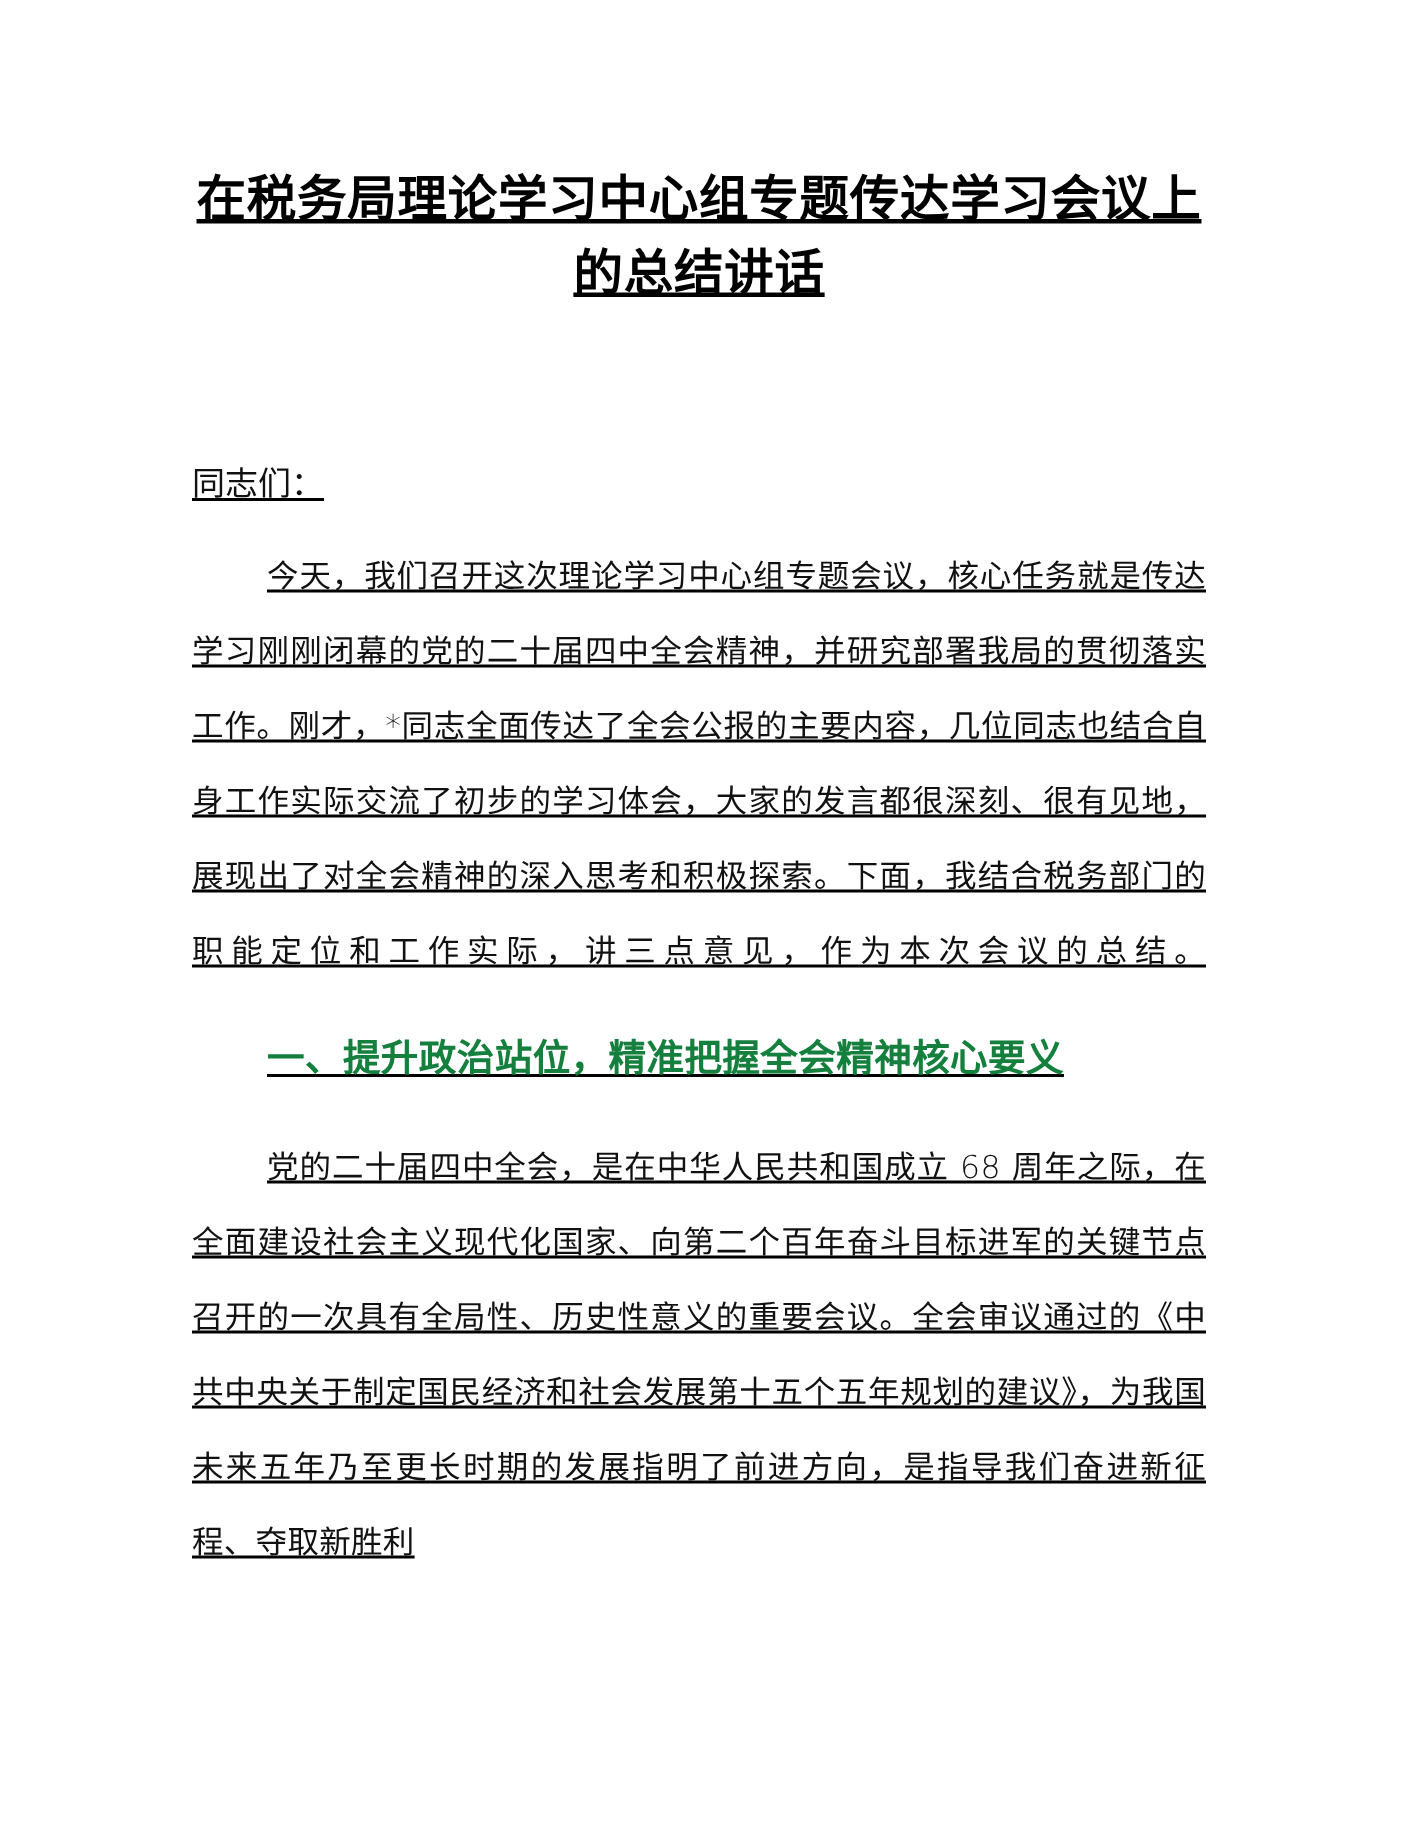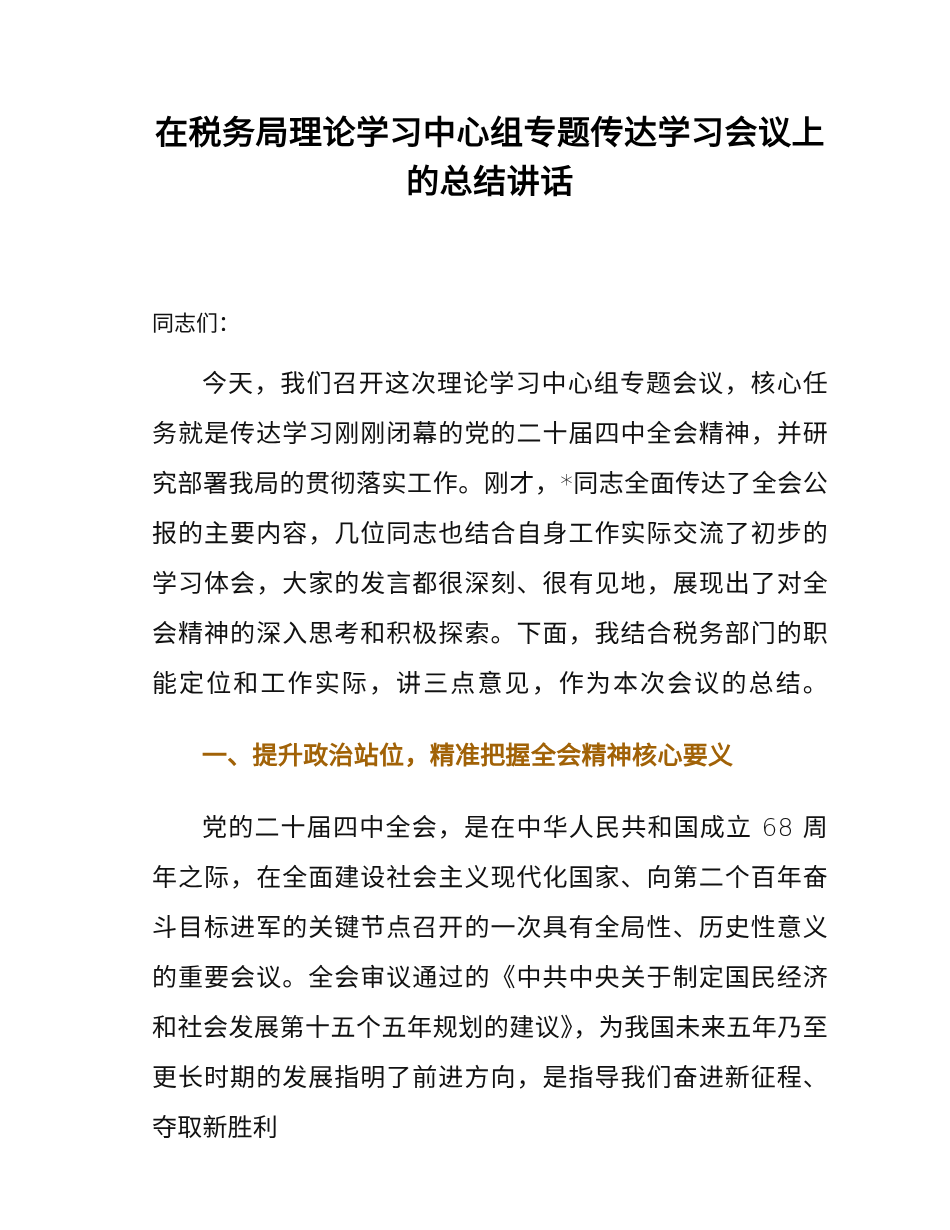--- a/index.html
+++ b/index.html
@@ -14,23 +14,24 @@
     width: 950px;
     height: 1230px;
     background: #ffffff;
     margin: 0 auto;
     overflow: hidden;
     box-sizing: border-box;
   }
 
   .doc-body {
     position: absolute;
-    left: 152px;
+    left: 128px;
     top: 0;
     width: 676px;
+    text-decoration: underline;
   }
 
   
   .doc-title {
     margin: 0;
     padding: 0;
     font-family: "DejaVu Serif", "Liberation Serif", serif;
     font-weight: 700;
     font-size: 33px;
     line-height: 49px;
@@ -53,21 +54,21 @@
     text-align-last: left;
     margin-top: 93px;
   }
 
   
   .para {
     margin: 0;
     padding: 0;
     font-family: "DejaVu Sans", "Liberation Sans", sans-serif;
     font-weight: 300;
-    font-size: 25px;
+    font-size: 21px;
     line-height: 50px;
     color: #111111;
     text-align: justify;
     text-align-last: justify;
     text-indent: 50px;
     letter-spacing: 0.2px;
   }
 
   .para.last {
     text-align-last: left;
@@ -78,21 +79,21 @@
   }
 
   
   .section-heading {
     margin: 0;
     padding: 0;
     font-family: "DejaVu Sans", "Liberation Sans", sans-serif;
     font-weight: 700;
     font-size: 25px;
     line-height: 50px;
-    color: #a16207;
+    color: #15803d;
     text-indent: 50px;
     text-align: left;
     margin-top: 22px;
     margin-bottom: 22px;
     letter-spacing: 0.3px;
   }
 </style>
 </head>
 <body>
 

